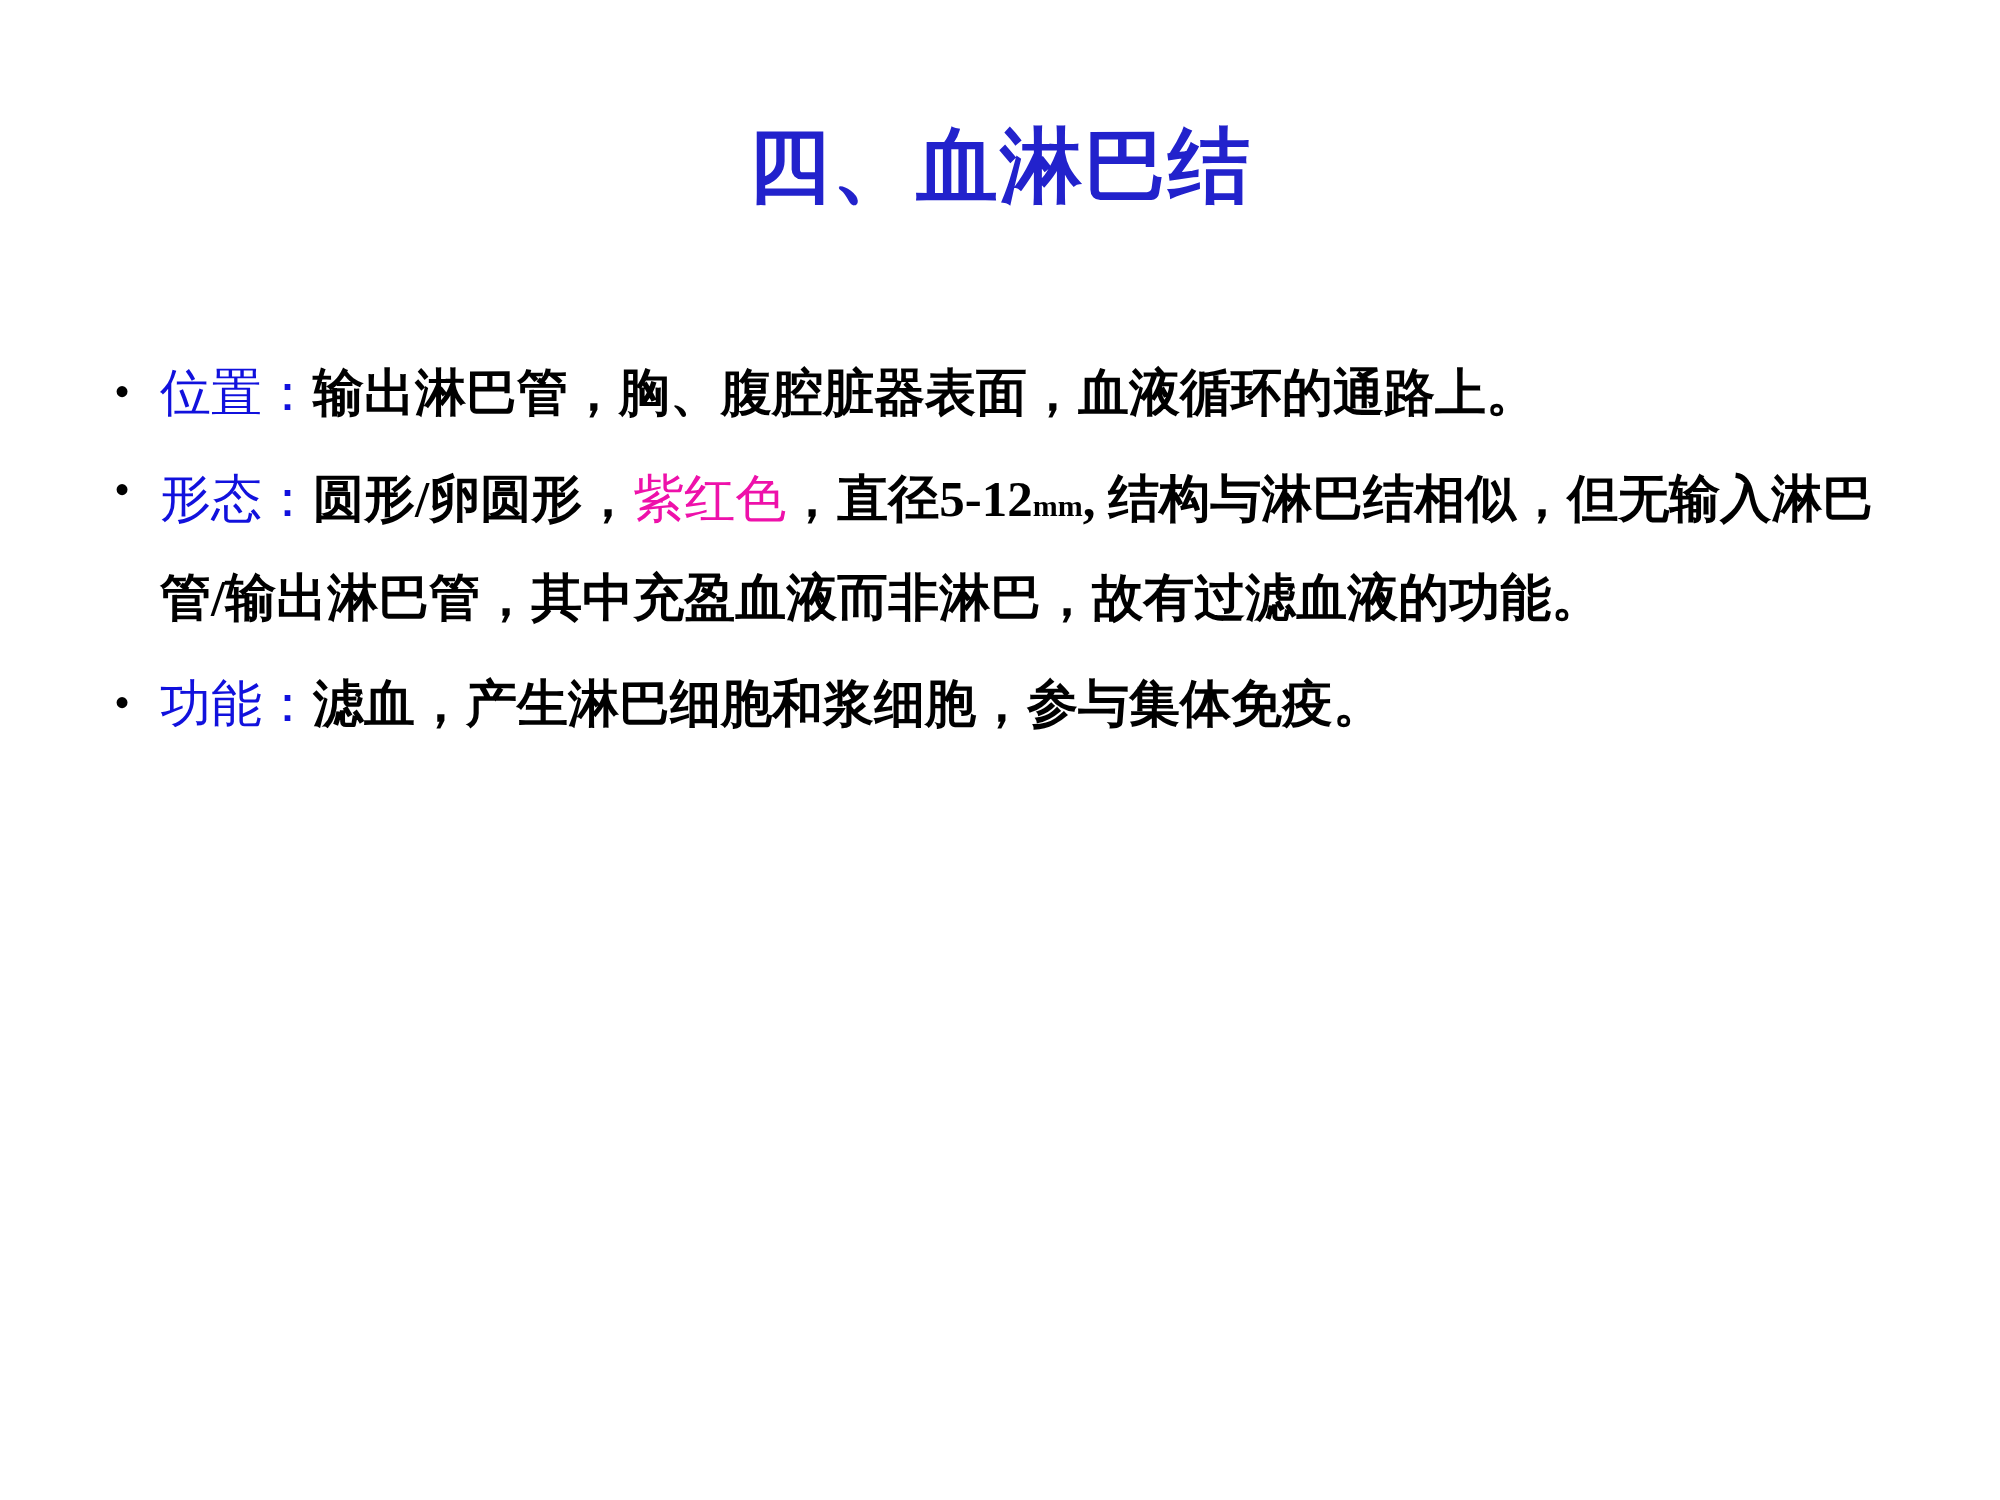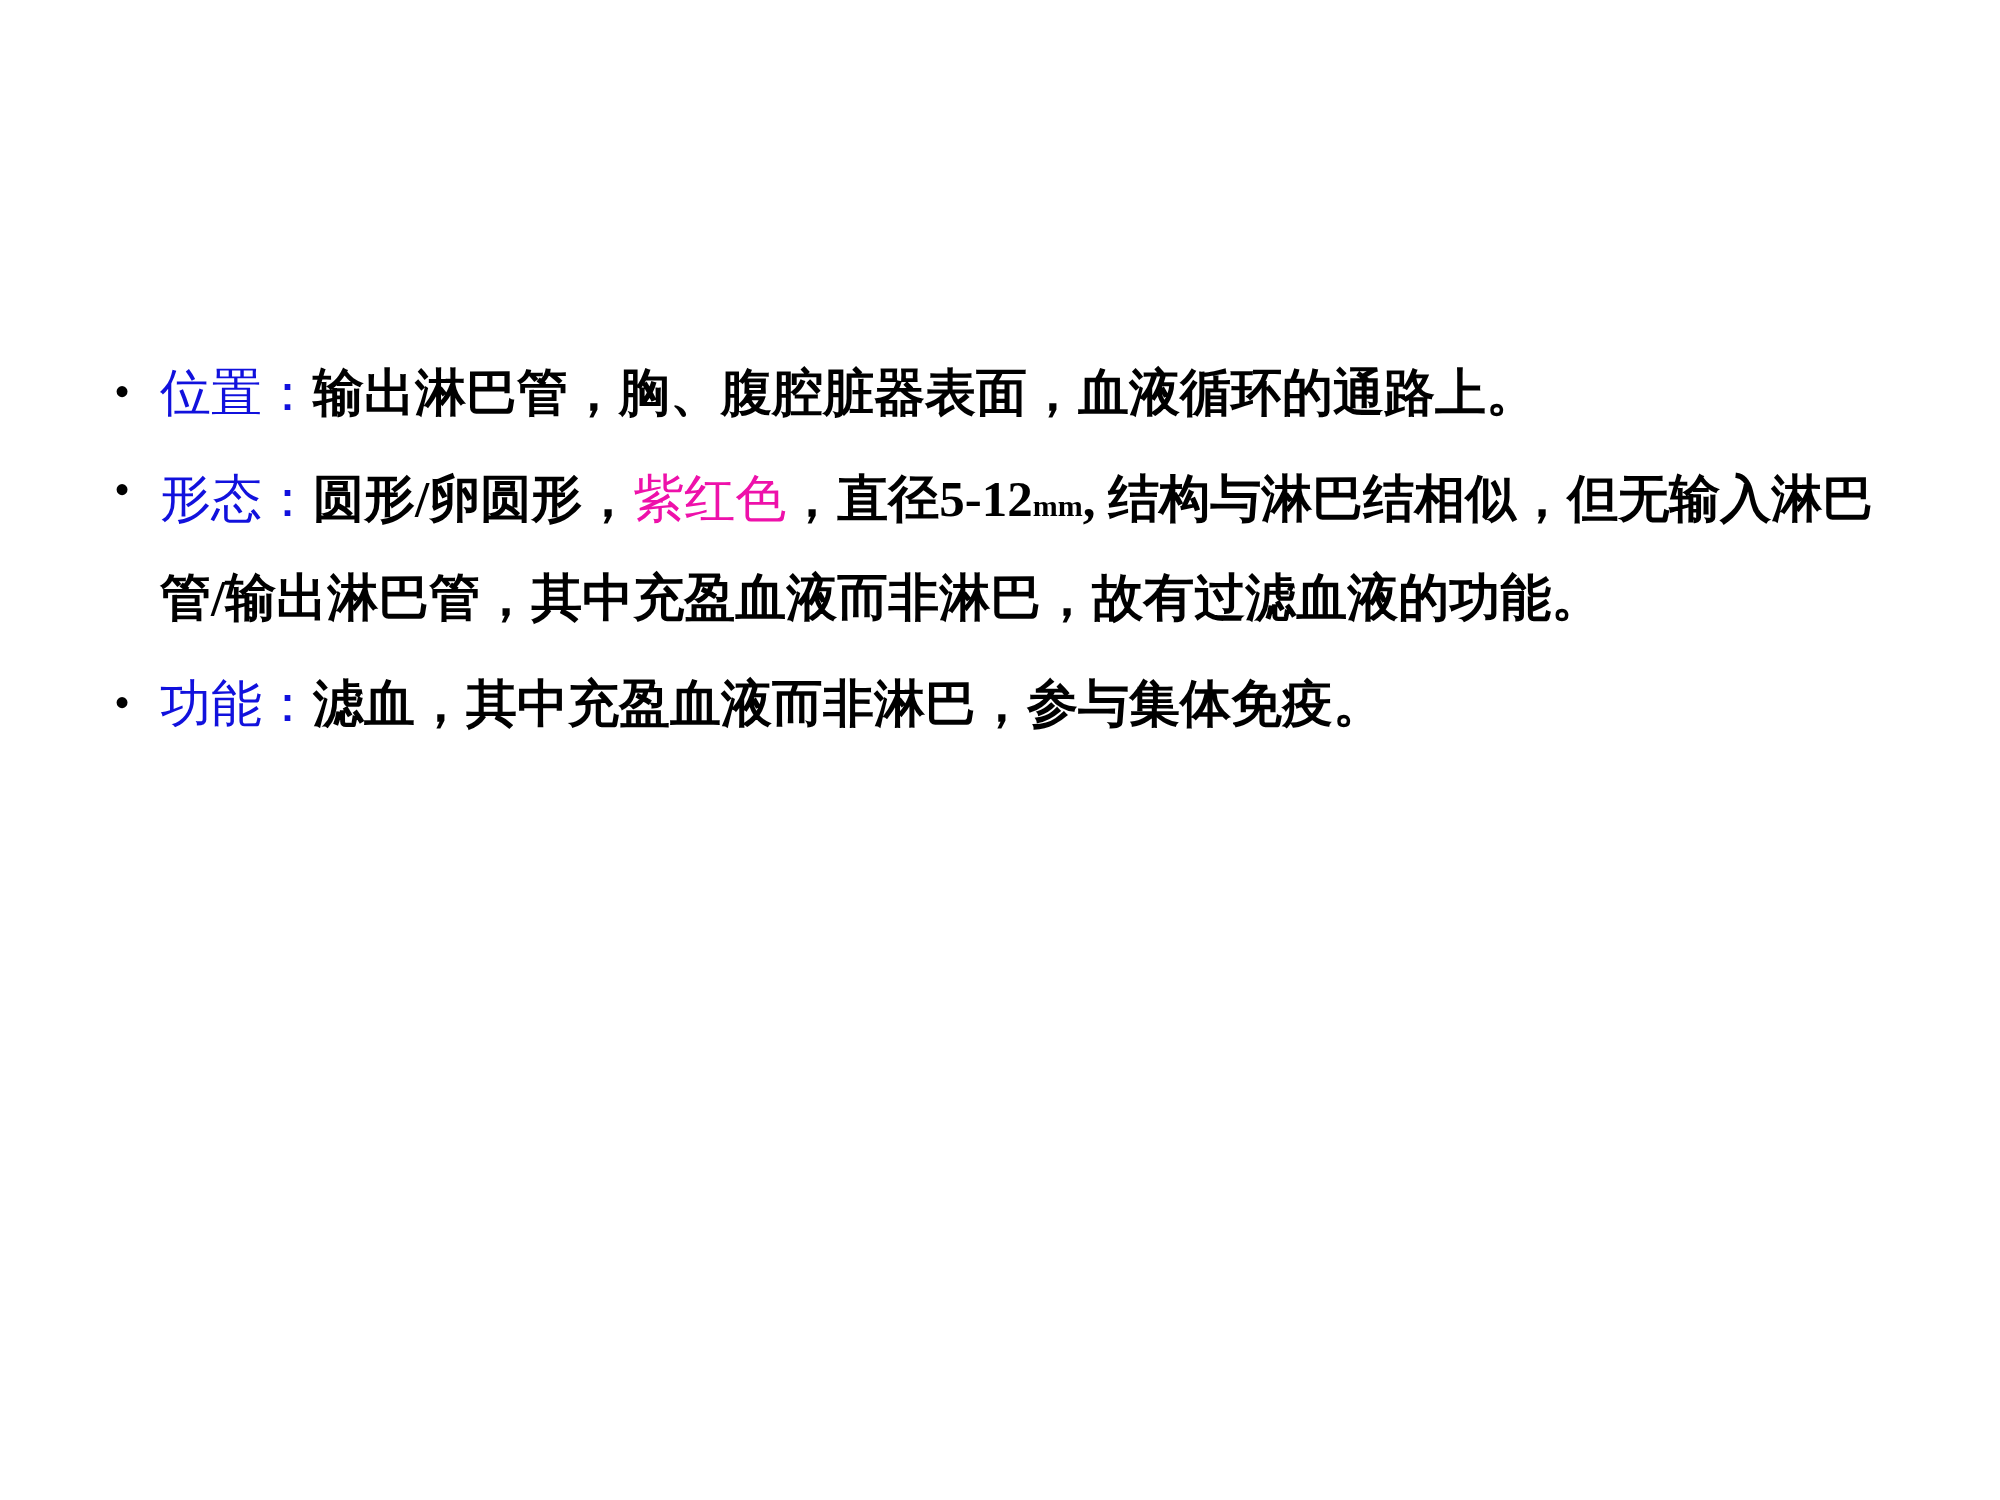--- a/index.html
+++ b/index.html
@@ -83,32 +83,33 @@
   .mm {
     font-size: 30px;
     font-family: Liberation Serif, serif;
   }
 </style>
 </head>
 <body>
 
 <div class="slide">
 
+  <div class="slide-title">四、血淋巴结</div>
 
   <div class="bullet-list">
 
     <div class="bullet">
       <div class="bullet-dot">•</div>
       <div class="bullet-body"><span class="label">位置：</span><span>输出淋巴管，胸、腹腔脏器表面，血液循环的通路上。</span></div>
     </div>
 
     <div class="bullet">
       <div class="bullet-dot">•</div>
       <div class="bullet-body loose"><span class="label">形态：</span><span>圆形/卵圆形，</span><span class="highlight">紫红色</span><span>，直径</span><span class="num">5-12</span><span class="num mm">mm</span><span>, 结构与淋巴结相似，但无输入淋巴管/输出淋巴管，其中充盈血液而非淋巴，故有过滤血液的功能。</span></div>
     </div>
 
     <div class="bullet">
       <div class="bullet-dot">•</div>
-      <div class="bullet-body"><span class="label">功能：</span><span>滤血，其中充盈血液而非淋巴，参与集体免疫。</span></div>
+      <div class="bullet-body"><span class="label">功能：</span><span>滤血，产生淋巴细胞和浆细胞，参与集体免疫。</span></div>
     </div>
 
   </div>
 </div>
 
 </body></html>

